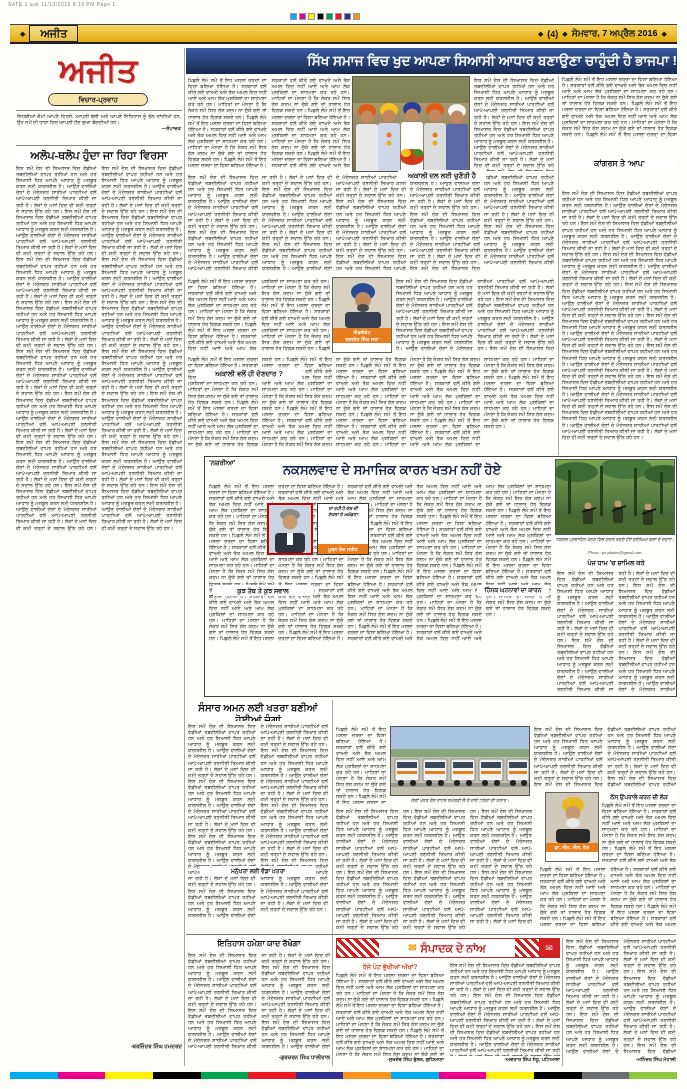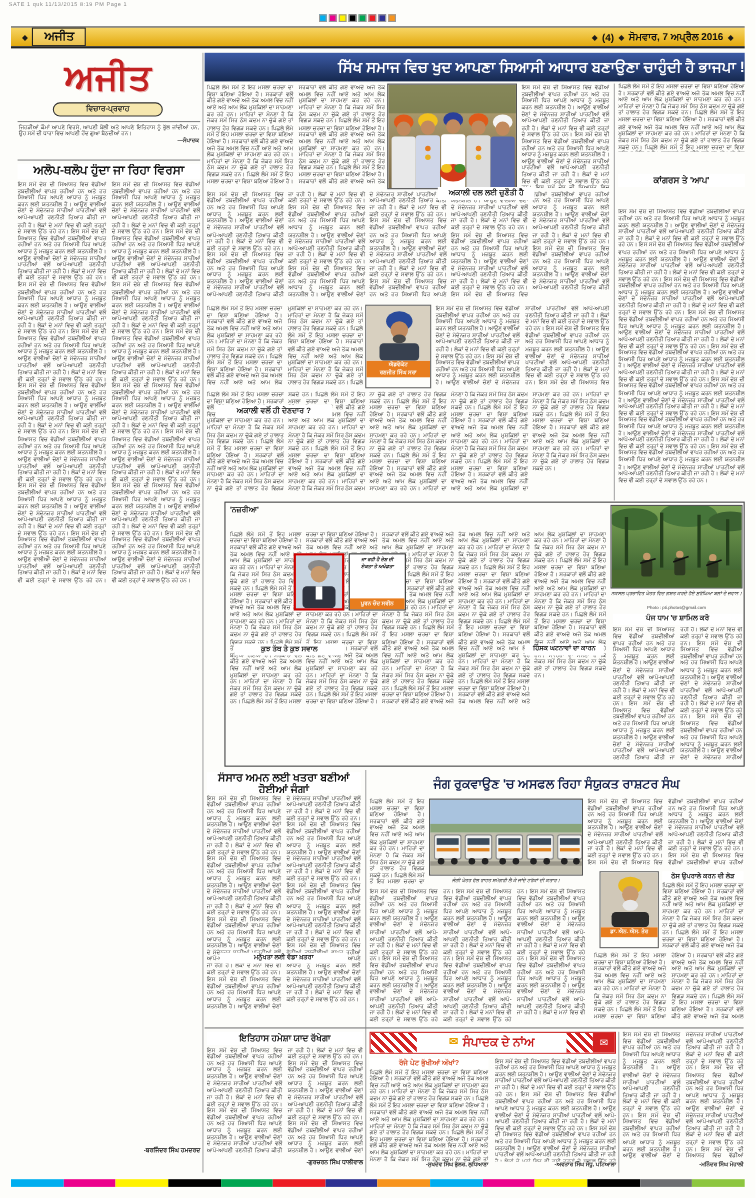--- a/index.html
+++ b/index.html
@@ -173,20 +173,21 @@
       <div>ਰਣਜੀਤ ਸਿੰਘ ਸਰਾ</div>
     </div>
   </div>
   <div class="abs txt c2" style="left:396px;top:278px;width:158px;height:74px">ਇਸ ਸਮੇਂ ਦੇਸ਼ ਦੀ ਸਿਆਸਤ ਵਿਚ ਵੱਡੀਆਂ ਤਬਦੀਲੀਆਂ ਵਾਪਰ ਰਹੀਆਂ ਹਨ ਅਤੇ ਹਰ ਸਿਆਸੀ ਧਿਰ ਆਪਣੇ ਆਧਾਰ ਨੂੰ ਮਜ਼ਬੂਤ ਕਰਨ ਲਈ ਯਤਨਸ਼ੀਲ ਹੈ। ਆਉਣ ਵਾਲੀਆਂ ਚੋਣਾਂ ਦੇ ਮੱਦੇਨਜ਼ਰ ਸਾਰੀਆਂ ਪਾਰਟੀਆਂ ਵਲੋਂ ਆਪੋ-ਆਪਣੀ ਰਣਨੀਤੀ ਤਿਆਰ ਕੀਤੀ ਜਾ ਰਹੀ ਹੈ। ਲੋਕਾਂ ਦੇ ਮਨਾਂ ਵਿਚ ਵੀ ਕਈ ਤਰ੍ਹਾਂ ਦੇ ਸਵਾਲ ਉੱਠ ਰਹੇ ਹਨ। ਇਸ ਸਮੇਂ ਦੇਸ਼ ਦੀ ਸਿਆਸਤ ਵਿਚ ਵੱਡੀਆਂ ਤਬਦੀਲੀਆਂ ਵਾਪਰ ਰਹੀਆਂ ਹਨ ਅਤੇ ਹਰ ਸਿਆਸੀ ਧਿਰ ਆਪਣੇ ਆਧਾਰ ਨੂੰ ਮਜ਼ਬੂਤ ਕਰਨ ਲਈ ਯਤਨਸ਼ੀਲ ਹੈ। ਆਉਣ ਵਾਲੀਆਂ ਚੋਣਾਂ ਦੇ ਮੱਦੇਨਜ਼ਰ ਸਾਰੀਆਂ ਪਾਰਟੀਆਂ ਵਲੋਂ ਆਪੋ-ਆਪਣੀ ਰਣਨੀਤੀ ਤਿਆਰ ਕੀਤੀ ਜਾ ਰਹੀ ਹੈ। ਲੋਕਾਂ ਦੇ ਮਨਾਂ ਵਿਚ ਵੀ ਕਈ ਤਰ੍ਹਾਂ ਦੇ ਸਵਾਲ ਉੱਠ ਰਹੇ ਹਨ। ਇਸ ਸਮੇਂ ਦੇਸ਼ ਦੀ ਸਿਆਸਤ ਵਿਚ ਵੱਡੀਆਂ ਤਬਦੀਲੀਆਂ ਵਾਪਰ ਰਹੀਆਂ ਹਨ ਅਤੇ ਹਰ ਸਿਆਸੀ ਧਿਰ ਆਪਣੇ ਆਧਾਰ ਨੂੰ ਮਜ਼ਬੂਤ ਕਰਨ ਲਈ ਯਤਨਸ਼ੀਲ ਹੈ। ਆਉਣ ਵਾਲੀਆਂ ਚੋਣਾਂ ਦੇ ਮੱਦੇਨਜ਼ਰ ਸਾਰੀਆਂ ਪਾਰਟੀਆਂ ਵਲੋਂ ਆਪੋ-ਆਪਣੀ ਰਣਨੀਤੀ ਤਿਆਰ ਕੀਤੀ ਜਾ ਰਹੀ ਹੈ। ਲੋਕਾਂ ਦੇ ਮਨਾਂ ਵਿਚ ਵੀ ਕਈ ਤਰ੍ਹਾਂ ਦੇ ਸਵਾਲ ਉੱਠ ਰਹੇ ਹਨ। ਇਸ ਸਮੇਂ ਦੇਸ਼ ਦੀ ਸਿਆਸਤ ਵਿਚ ਵੱਡੀਆਂ ਤਬਦੀਲੀਆਂ ਵਾਪਰ ਰਹੀਆਂ ਹਨ ਅਤੇ ਹਰ ਸਿਆਸੀ ਧਿਰ ਆਪਣੇ ਆਧਾਰ ਨੂੰ ਮਜ਼ਬੂਤ ਕਰਨ ਲਈ ਯਤਨਸ਼ੀਲ ਹੈ। ਆਉਣ ਵਾਲੀਆਂ ਚੋਣਾਂ ਦੇ ਮੱਦੇਨਜ਼ਰ ਸਾਰੀਆਂ ਪਾਰਟੀਆਂ ਵਲੋਂ ਆਪੋ-ਆਪਣੀ ਰਣਨੀਤੀ ਤਿਆਰ ਕੀਤੀ ਜਾ ਰਹੀ ਹੈ। ਲੋਕਾਂ ਦੇ ਮਨਾਂ ਵਿਚ ਵੀ ਕਈ ਤਰ੍ਹਾਂ ਦੇ ਸਵਾਲ ਉੱਠ ਰਹੇ ਹਨ। </div>
 
   <div class="abs txt c5" style="left:188px;top:356px;width:366px;height:99px">ਪਿਛਲੇ ਲੰਮੇ ਸਮੇਂ ਤੋਂ ਇਹ ਮਸਲਾ ਚਰਚਾ ਦਾ ਵਿਸ਼ਾ ਬਣਿਆ ਹੋਇਆ ਹੈ। ਸਰਕਾਰਾਂ ਵਲੋਂ ਕੀਤੇ ਗਏ ਵਾਅਦੇ ਅਜੇ ਤੱਕ ਅਮਲ ਵਿਚ ਨਹੀਂ ਆਏ ਅਤੇ ਆਮ ਲੋਕ ਮੁਸ਼ਕਿਲਾਂ ਦਾ ਸਾਹਮਣਾ ਕਰ ਰਹੇ ਹਨ। ਮਾਹਿਰਾਂ ਦਾ ਮੰਨਣਾ ਹੈ ਕਿ ਜੇਕਰ ਸਮੇਂ ਸਿਰ ਠੋਸ ਕਦਮ ਨਾ ਚੁੱਕੇ ਗਏ ਤਾਂ ਹਾਲਾਤ ਹੋਰ ਵਿਗੜ ਸਕਦੇ ਹਨ। ਪਿਛਲੇ ਲੰਮੇ ਸਮੇਂ ਤੋਂ ਇਹ ਮਸਲਾ ਚਰਚਾ ਦਾ ਵਿਸ਼ਾ ਬਣਿਆ ਹੋਇਆ ਹੈ। ਸਰਕਾਰਾਂ ਵਲੋਂ ਕੀਤੇ ਗਏ ਵਾਅਦੇ ਅਜੇ ਤੱਕ ਅਮਲ ਵਿਚ ਨਹੀਂ ਆਏ ਅਤੇ ਆਮ ਲੋਕ ਮੁਸ਼ਕਿਲਾਂ ਦਾ ਸਾਹਮਣਾ ਕਰ ਰਹੇ ਹਨ। ਮਾਹਿਰਾਂ ਦਾ ਮੰਨਣਾ ਹੈ ਕਿ ਜੇਕਰ ਸਮੇਂ ਸਿਰ ਠੋਸ ਕਦਮ ਨਾ ਚੁੱਕੇ ਗਏ ਤਾਂ ਹਾਲਾਤ ਹੋਰ ਵਿਗੜ ਸਕਦੇ ਹਨ। ਪਿਛਲੇ ਲੰਮੇ ਸਮੇਂ ਤੋਂ ਇਹ ਮਸਲਾ ਚਰਚਾ ਦਾ ਵਿਸ਼ਾ ਬਣਿਆ ਹੋਇਆ ਹੈ। ਸਰਕਾਰਾਂ ਵਲੋਂ ਕੀਤੇ ਗਏ ਵਾਅਦੇ ਅਜੇ ਤੱਕ ਅਮਲ ਵਿਚ ਨਹੀਂ ਆਏ ਅਤੇ ਆਮ ਲੋਕ ਮੁਸ਼ਕਿਲਾਂ ਦਾ ਸਾਹਮਣਾ ਕਰ ਰਹੇ ਹਨ। ਮਾਹਿਰਾਂ ਦਾ ਮੰਨਣਾ ਹੈ ਕਿ ਜੇਕਰ ਸਮੇਂ ਸਿਰ ਠੋਸ ਕਦਮ ਨਾ ਚੁੱਕੇ ਗਏ ਤਾਂ ਹਾਲਾਤ ਹੋਰ ਵਿਗੜ ਸਕਦੇ ਹਨ। ਪਿਛਲੇ ਲੰਮੇ ਸਮੇਂ ਤੋਂ ਇਹ ਮਸਲਾ ਚਰਚਾ ਦਾ ਵਿਸ਼ਾ ਬਣਿਆ ਹੋਇਆ ਹੈ। ਸਰਕਾਰਾਂ ਵਲੋਂ ਕੀਤੇ ਗਏ ਵਾਅਦੇ ਅਜੇ ਤੱਕ ਅਮਲ ਵਿਚ ਨਹੀਂ ਆਏ ਅਤੇ ਆਮ ਲੋਕ ਮੁਸ਼ਕਿਲਾਂ ਦਾ ਸਾਹਮਣਾ ਕਰ ਰਹੇ ਹਨ। ਮਾਹਿਰਾਂ ਦਾ ਮੰਨਣਾ ਹੈ ਕਿ ਜੇਕਰ ਸਮੇਂ ਸਿਰ ਠੋਸ ਕਦਮ ਨਾ ਚੁੱਕੇ ਗਏ ਤਾਂ ਹਾਲਾਤ ਹੋਰ ਵਿਗੜ ਸਕਦੇ ਹਨ। ਪਿਛਲੇ ਲੰਮੇ ਸਮੇਂ ਤੋਂ ਇਹ ਮਸਲਾ ਚਰਚਾ ਦਾ ਵਿਸ਼ਾ ਬਣਿਆ ਹੋਇਆ ਹੈ। ਸਰਕਾਰਾਂ ਵਲੋਂ ਕੀਤੇ ਗਏ ਵਾਅਦੇ ਅਜੇ ਤੱਕ ਅਮਲ ਵਿਚ ਨਹੀਂ ਆਏ ਅਤੇ ਆਮ ਲੋਕ ਮੁਸ਼ਕਿਲਾਂ ਦਾ ਸਾਹਮਣਾ ਕਰ ਰਹੇ ਹਨ। ਮਾਹਿਰਾਂ ਦਾ ਮੰਨਣਾ ਹੈ ਕਿ ਜੇਕਰ ਸਮੇਂ ਸਿਰ ਠੋਸ ਕਦਮ ਨਾ ਚੁੱਕੇ ਗਏ ਤਾਂ ਹਾਲਾਤ ਹੋਰ ਵਿਗੜ ਸਕਦੇ ਹਨ। ਪਿਛਲੇ ਲੰਮੇ ਸਮੇਂ ਤੋਂ ਇਹ ਮਸਲਾ ਚਰਚਾ ਦਾ ਵਿਸ਼ਾ ਬਣਿਆ ਹੋਇਆ ਹੈ। ਸਰਕਾਰਾਂ ਵਲੋਂ ਕੀਤੇ ਗਏ ਵਾਅਦੇ ਅਜੇ ਤੱਕ ਅਮਲ ਵਿਚ ਨਹੀਂ ਆਏ ਅਤੇ ਆਮ ਲੋਕ ਮੁਸ਼ਕਿਲਾਂ ਦਾ ਸਾਹਮਣਾ ਕਰ ਰਹੇ ਹਨ। ਮਾਹਿਰਾਂ ਦਾ ਮੰਨਣਾ ਹੈ ਕਿ ਜੇਕਰ ਸਮੇਂ ਸਿਰ ਠੋਸ ਕਦਮ ਨਾ ਚੁੱਕੇ ਗਏ ਤਾਂ ਹਾਲਾਤ ਹੋਰ ਵਿਗੜ ਸਕਦੇ ਹਨ। ਪਿਛਲੇ ਲੰਮੇ ਸਮੇਂ ਤੋਂ ਇਹ ਮਸਲਾ ਚਰਚਾ ਦਾ ਵਿਸ਼ਾ ਬਣਿਆ ਹੋਇਆ ਹੈ। ਸਰਕਾਰਾਂ ਵਲੋਂ ਕੀਤੇ ਗਏ ਵਾਅਦੇ ਅਜੇ ਤੱਕ ਅਮਲ ਵਿਚ ਨਹੀਂ ਆਏ ਅਤੇ ਆਮ ਲੋਕ ਮੁਸ਼ਕਿਲਾਂ ਦਾ ਸਾਹਮਣਾ ਕਰ ਰਹੇ ਹਨ। ਮਾਹਿਰਾਂ ਦਾ ਮੰਨਣਾ ਹੈ ਕਿ ਜੇਕਰ ਸਮੇਂ ਸਿਰ ਠੋਸ ਕਦਮ ਨਾ ਚੁੱਕੇ ਗਏ ਤਾਂ ਹਾਲਾਤ ਹੋਰ ਵਿਗੜ ਸਕਦੇ ਹਨ। ਪਿਛਲੇ ਲੰਮੇ ਸਮੇਂ ਤੋਂ ਇਹ ਮਸਲਾ ਚਰਚਾ ਦਾ ਵਿਸ਼ਾ ਬਣਿਆ ਹੋਇਆ ਹੈ। ਸਰਕਾਰਾਂ ਵਲੋਂ ਕੀਤੇ ਗਏ ਵਾਅਦੇ ਅਜੇ ਤੱਕ ਅਮਲ ਵਿਚ ਨਹੀਂ ਆਏ ਅਤੇ ਆਮ ਲੋਕ ਮੁਸ਼ਕਿਲਾਂ ਦਾ ਸਾਹਮਣਾ ਕਰ ਰਹੇ ਹਨ। ਮਾਹਿਰਾਂ ਦਾ ਮੰਨਣਾ ਹੈ ਕਿ ਜੇਕਰ ਸਮੇਂ ਸਿਰ ਠੋਸ ਕਦਮ ਨਾ ਚੁੱਕੇ ਗਏ ਤਾਂ ਹਾਲਾਤ ਹੋਰ ਵਿਗੜ ਸਕਦੇ ਹਨ। ਪਿਛਲੇ ਲੰਮੇ ਸਮੇਂ ਤੋਂ ਇਹ ਮਸਲਾ ਚਰਚਾ ਦਾ ਵਿਸ਼ਾ ਬਣਿਆ ਹੋਇਆ ਹੈ। ਸਰਕਾਰਾਂ ਵਲੋਂ ਕੀਤੇ ਗਏ ਵਾਅਦੇ ਅਜੇ ਤੱਕ ਅਮਲ ਵਿਚ ਨਹੀਂ ਆਏ ਅਤੇ ਆਮ ਲੋਕ ਮੁਸ਼ਕਿਲਾਂ ਦਾ ਸਾਹਮਣਾ ਕਰ ਰਹੇ ਹਨ। ਮਾਹਿਰਾਂ ਦਾ ਮੰਨਣਾ ਹੈ ਕਿ ਜੇਕਰ ਸਮੇਂ ਸਿਰ ਠੋਸ ਕਦਮ ਨਾ ਚੁੱਕੇ ਗਏ ਤਾਂ ਹਾਲਾਤ ਹੋਰ ਵਿਗੜ ਸਕਦੇ ਹਨ। </div>
   <div class="abs sub" style="left:196px;top:368px;width:106px;height:12px;font-size:7px;line-height:12px">ਅਕਾਲੀ ਵਲੋਂ ਹੀ ਦੇਣਦਾਰ ?</div>
 
   <div class="abs" id="naz-box">
     <div class="abs" id="naz-label">'ਨਜ਼ਰੀਆ'</div>
+    <div class="abs" id="naz-headline">ਨਕਸਲਵਾਦ ਦੇ ਸਮਾਜਿਕ ਕਾਰਨ ਖਤਮ ਨਹੀਂ ਹੋਏ</div>
 
     <div class="abs photo-frame" style="left:350px;top:2px;width:120px;height:76px">
       <svg viewBox="0 0 120 76" width="120" height="76">
         <defs>
             <linearGradient id="jg" x1="0" y1="0" x2="0" y2="1">
           <stop offset="0" stop-color="#7ba454"></stop>
               <stop offset="1" stop-color="#31552a"></stop>
             </linearGradient>
           </defs>
         <rect width="120" height="76" fill="url(#jg)"></rect>
@@ -237,21 +238,20 @@
     <div class="abs sub" style="left:8px;top:128px;width:100px;height:11px;font-size:6.5px;line-height:11px">ਕੁਝ ਤੱਥ ਤੇ ਕੁਝ ਸਵਾਲ</div>
     <div class="abs sub" style="left:272px;top:128px;width:72px;height:11px;font-size:6px;line-height:11px">ਹਿੰਸਕ ਘਟਨਾਵਾਂ ਦਾ ਕਾਰਨ</div>
   </div>
 
   <div class="abs vrule" style="left:332px;top:700px;height:366px"></div>
 
   <div class="abs sub" id="un-left-head">ਸੰਸਾਰ ਅਮਨ ਲਈ ਖਤਰਾ ਬਣੀਆਂ ਹੋਈਆਂ ਜੰਗਾਂ</div>
   <div class="abs txt c2" style="left:188px;top:723px;width:140px;height:208px">ਇਸ ਸਮੇਂ ਦੇਸ਼ ਦੀ ਸਿਆਸਤ ਵਿਚ ਵੱਡੀਆਂ ਤਬਦੀਲੀਆਂ ਵਾਪਰ ਰਹੀਆਂ ਹਨ ਅਤੇ ਹਰ ਸਿਆਸੀ ਧਿਰ ਆਪਣੇ ਆਧਾਰ ਨੂੰ ਮਜ਼ਬੂਤ ਕਰਨ ਲਈ ਯਤਨਸ਼ੀਲ ਹੈ। ਆਉਣ ਵਾਲੀਆਂ ਚੋਣਾਂ ਦੇ ਮੱਦੇਨਜ਼ਰ ਸਾਰੀਆਂ ਪਾਰਟੀਆਂ ਵਲੋਂ ਆਪੋ-ਆਪਣੀ ਰਣਨੀਤੀ ਤਿਆਰ ਕੀਤੀ ਜਾ ਰਹੀ ਹੈ। ਲੋਕਾਂ ਦੇ ਮਨਾਂ ਵਿਚ ਵੀ ਕਈ ਤਰ੍ਹਾਂ ਦੇ ਸਵਾਲ ਉੱਠ ਰਹੇ ਹਨ। ਇਸ ਸਮੇਂ ਦੇਸ਼ ਦੀ ਸਿਆਸਤ ਵਿਚ ਵੱਡੀਆਂ ਤਬਦੀਲੀਆਂ ਵਾਪਰ ਰਹੀਆਂ ਹਨ ਅਤੇ ਹਰ ਸਿਆਸੀ ਧਿਰ ਆਪਣੇ ਆਧਾਰ ਨੂੰ ਮਜ਼ਬੂਤ ਕਰਨ ਲਈ ਯਤਨਸ਼ੀਲ ਹੈ। ਆਉਣ ਵਾਲੀਆਂ ਚੋਣਾਂ ਦੇ ਮੱਦੇਨਜ਼ਰ ਸਾਰੀਆਂ ਪਾਰਟੀਆਂ ਵਲੋਂ ਆਪੋ-ਆਪਣੀ ਰਣਨੀਤੀ ਤਿਆਰ ਕੀਤੀ ਜਾ ਰਹੀ ਹੈ। ਲੋਕਾਂ ਦੇ ਮਨਾਂ ਵਿਚ ਵੀ ਕਈ ਤਰ੍ਹਾਂ ਦੇ ਸਵਾਲ ਉੱਠ ਰਹੇ ਹਨ। ਇਸ ਸਮੇਂ ਦੇਸ਼ ਦੀ ਸਿਆਸਤ ਵਿਚ ਵੱਡੀਆਂ ਤਬਦੀਲੀਆਂ ਵਾਪਰ ਰਹੀਆਂ ਹਨ ਅਤੇ ਹਰ ਸਿਆਸੀ ਧਿਰ ਆਪਣੇ ਆਧਾਰ ਨੂੰ ਮਜ਼ਬੂਤ ਕਰਨ ਲਈ ਯਤਨਸ਼ੀਲ ਹੈ। ਆਉਣ ਵਾਲੀਆਂ ਚੋਣਾਂ ਦੇ ਮੱਦੇਨਜ਼ਰ ਸਾਰੀਆਂ ਪਾਰਟੀਆਂ ਵਲੋਂ ਆਪੋ-ਆਪਣੀ ਰਣਨੀਤੀ ਤਿਆਰ ਕੀਤੀ ਜਾ ਰਹੀ ਹੈ। ਲੋਕਾਂ ਦੇ ਮਨਾਂ ਵਿਚ ਵੀ ਕਈ ਤਰ੍ਹਾਂ ਦੇ ਸਵਾਲ ਉੱਠ ਰਹੇ ਹਨ। ਇਸ ਸਮੇਂ ਦੇਸ਼ ਦੀ ਸਿਆਸਤ ਵਿਚ ਵੱਡੀਆਂ ਤਬਦੀਲੀਆਂ ਵਾਪਰ ਰਹੀਆਂ ਹਨ ਅਤੇ ਹਰ ਸਿਆਸੀ ਧਿਰ ਆਪਣੇ ਆਧਾਰ ਨੂੰ ਮਜ਼ਬੂਤ ਕਰਨ ਲਈ ਯਤਨਸ਼ੀਲ ਹੈ। ਆਉਣ ਵਾਲੀਆਂ ਚੋਣਾਂ ਦੇ ਮੱਦੇਨਜ਼ਰ ਸਾਰੀਆਂ ਪਾਰਟੀਆਂ ਵਲੋਂ ਆਪੋ-ਆਪਣੀ ਰਣਨੀਤੀ ਤਿਆਰ ਕੀਤੀ ਜਾ ਰਹੀ ਹੈ। ਲੋਕਾਂ ਦੇ ਮਨਾਂ ਵਿਚ ਵੀ ਕਈ ਤਰ੍ਹਾਂ ਦੇ ਸਵਾਲ ਉੱਠ ਰਹੇ ਹਨ। ਇਸ ਸਮੇਂ ਦੇਸ਼ ਦੀ ਸਿਆਸਤ ਵਿਚ ਵੱਡੀਆਂ ਤਬਦੀਲੀਆਂ ਵਾਪਰ ਰਹੀਆਂ ਹਨ ਅਤੇ ਹਰ ਸਿਆਸੀ ਧਿਰ ਆਪਣੇ ਆਧਾਰ ਨੂੰ ਮਜ਼ਬੂਤ ਕਰਨ ਲਈ ਯਤਨਸ਼ੀਲ ਹੈ। ਆਉਣ ਵਾਲੀਆਂ ਚੋਣਾਂ ਦੇ ਮੱਦੇਨਜ਼ਰ ਸਾਰੀਆਂ ਪਾਰਟੀਆਂ ਵਲੋਂ ਆਪੋ-ਆਪਣੀ ਰਣਨੀਤੀ ਤਿਆਰ ਕੀਤੀ ਜਾ ਰਹੀ ਹੈ। ਲੋਕਾਂ ਦੇ ਮਨਾਂ ਵਿਚ ਵੀ ਕਈ ਤਰ੍ਹਾਂ ਦੇ ਸਵਾਲ ਉੱਠ ਰਹੇ ਹਨ। ਇਸ ਸਮੇਂ ਦੇਸ਼ ਦੀ ਸਿਆਸਤ ਵਿਚ ਵੱਡੀਆਂ ਤਬਦੀਲੀਆਂ ਵਾਪਰ ਰਹੀਆਂ ਹਨ ਅਤੇ ਹਰ ਸਿਆਸੀ ਧਿਰ ਆਪਣੇ ਆਧਾਰ ਨੂੰ ਮਜ਼ਬੂਤ ਕਰਨ ਲਈ ਯਤਨਸ਼ੀਲ ਹੈ। ਆਉਣ ਵਾਲੀਆਂ ਚੋਣਾਂ ਦੇ ਮੱਦੇਨਜ਼ਰ ਸਾਰੀਆਂ ਪਾਰਟੀਆਂ ਵਲੋਂ ਆਪੋ-ਆਪਣੀ ਰਣਨੀਤੀ ਤਿਆਰ ਕੀਤੀ ਜਾ ਰਹੀ ਹੈ। ਲੋਕਾਂ ਦੇ ਮਨਾਂ ਵਿਚ ਵੀ ਕਈ ਤਰ੍ਹਾਂ ਦੇ ਸਵਾਲ ਉੱਠ ਰਹੇ ਹਨ। ਇਸ ਸਮੇਂ ਦੇਸ਼ ਦੀ ਸਿਆਸਤ ਵਿਚ ਵੱਡੀਆਂ ਤਬਦੀਲੀਆਂ ਵਾਪਰ ਰਹੀਆਂ ਹਨ ਅਤੇ ਹਰ ਸਿਆਸੀ ਧਿਰ ਆਪਣੇ ਆਧਾਰ ਨੂੰ ਮਜ਼ਬੂਤ ਕਰਨ ਲਈ ਯਤਨਸ਼ੀਲ ਹੈ। ਆਉਣ ਵਾਲੀਆਂ ਚੋਣਾਂ ਦੇ ਮੱਦੇਨਜ਼ਰ ਸਾਰੀਆਂ ਪਾਰਟੀਆਂ ਵਲੋਂ ਆਪੋ-ਆਪਣੀ ਰਣਨੀਤੀ ਤਿਆਰ ਕੀਤੀ ਜਾ ਰਹੀ ਹੈ। ਲੋਕਾਂ ਦੇ ਮਨਾਂ ਵਿਚ ਵੀ ਕਈ ਤਰ੍ਹਾਂ ਦੇ ਸਵਾਲ ਉੱਠ ਰਹੇ ਹਨ। </div>
   <div class="abs sub" style="left:200px;top:866px;width:116px;height:10px;font-size:6px;line-height:10px">ਮਨੁੱਖਤਾ ਲਈ ਵੱਡਾ ਖ਼ਤਰਾ</div>
 
-  <div class="abs" id="un-headline">ਜੰਗ ਰੁਕਵਾਉਣ 'ਚ ਅਸਫਲ ਰਿਹਾ ਸੰਯੁਕਤ ਰਾਸ਼ਟਰ ਸੰਘ</div>
 
   <div class="abs txt" style="left:336px;top:726px;width:50px;height:78px">ਪਿਛਲੇ ਲੰਮੇ ਸਮੇਂ ਤੋਂ ਇਹ ਮਸਲਾ ਚਰਚਾ ਦਾ ਵਿਸ਼ਾ ਬਣਿਆ ਹੋਇਆ ਹੈ। ਸਰਕਾਰਾਂ ਵਲੋਂ ਕੀਤੇ ਗਏ ਵਾਅਦੇ ਅਜੇ ਤੱਕ ਅਮਲ ਵਿਚ ਨਹੀਂ ਆਏ ਅਤੇ ਆਮ ਲੋਕ ਮੁਸ਼ਕਿਲਾਂ ਦਾ ਸਾਹਮਣਾ ਕਰ ਰਹੇ ਹਨ। ਮਾਹਿਰਾਂ ਦਾ ਮੰਨਣਾ ਹੈ ਕਿ ਜੇਕਰ ਸਮੇਂ ਸਿਰ ਠੋਸ ਕਦਮ ਨਾ ਚੁੱਕੇ ਗਏ ਤਾਂ ਹਾਲਾਤ ਹੋਰ ਵਿਗੜ ਸਕਦੇ ਹਨ। ਪਿਛਲੇ ਲੰਮੇ ਸਮੇਂ ਤੋਂ ਇਹ ਮਸਲਾ ਚਰਚਾ ਦਾ ਵਿਸ਼ਾ ਬਣਿਆ ਹੋਇਆ ਹੈ। ਸਰਕਾਰਾਂ ਵਲੋਂ ਕੀਤੇ ਗਏ ਵਾਅਦੇ ਅਜੇ ਤੱਕ ਅਮਲ ਵਿਚ ਨਹੀਂ ਆਏ ਅਤੇ ਆਮ ਲੋਕ ਮੁਸ਼ਕਿਲਾਂ ਦਾ ਸਾਹਮਣਾ ਕਰ ਰਹੇ ਹਨ। ਮਾਹਿਰਾਂ ਦਾ ਮੰਨਣਾ ਹੈ ਕਿ ਜੇਕਰ ਸਮੇਂ ਸਿਰ ਠੋਸ ਕਦਮ ਨਾ ਚੁੱਕੇ ਗਏ ਤਾਂ ਹਾਲਾਤ ਹੋਰ ਵਿਗੜ ਸਕਦੇ ਹਨ। </div>
 
   <div class="abs photo-frame" style="left:390px;top:726px;width:140px;height:70px">
     <svg viewBox="0 0 140 70" width="140" height="70">
       <rect width="140" height="26" fill="#a9c3de"></rect>
       <rect y="22" width="140" height="8" fill="#8aa57b"></rect>
       <rect y="30" width="140" height="40" fill="#c2bfae"></rect>
       <rect y="56" width="140" height="4" fill="#9a978a"></rect>
       <g>

